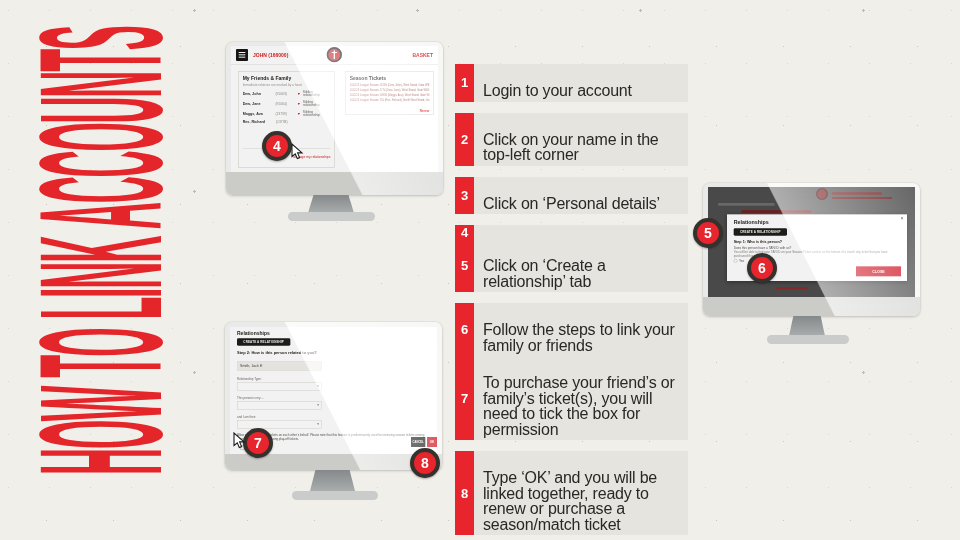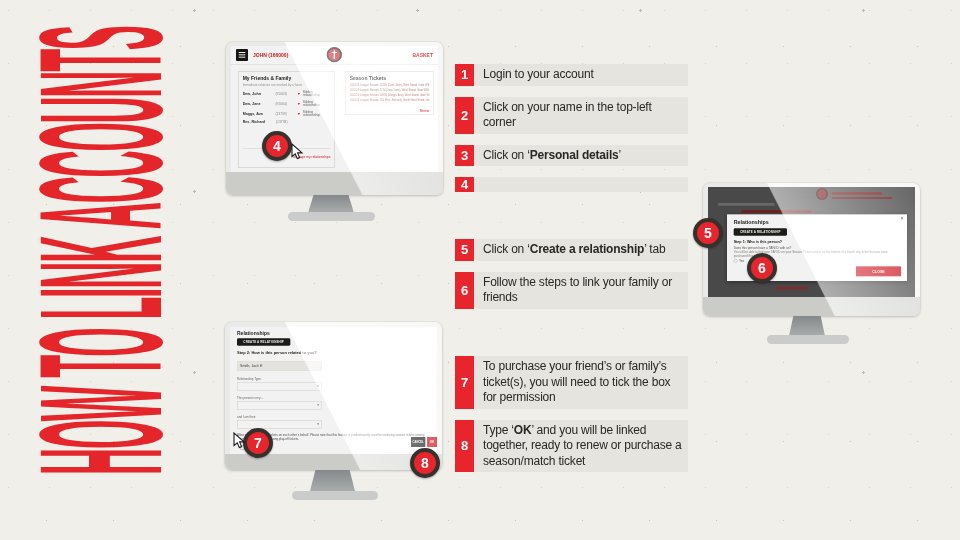--- a/index.html
+++ b/index.html
@@ -20,23 +20,23 @@
                transform-origin:0 0;transform:rotate(-90deg);white-space:nowrap;}
   .title-text{display:inline-block;transform-origin:0 100%;transform:scaleX(.215);
               font-size:175px;line-height:129px;font-weight:bold;color:#e4252a;
               letter-spacing:-6px;}
 
   
   .steps-group{position:absolute;left:455px;width:233px;}
   .step{display:flex;align-items:stretch;background:#e6e4df;margin-bottom:11px;}
   .step-num{flex:0 0 19px;background:#e8242d;color:#fff;font-weight:bold;font-size:13px;
             display:flex;align-items:center;justify-content:center;}
-  .step-text{padding:3px 6px 3px 9px;font-size:12px;line-height:15.5px;color:#2a2724;
-             letter-spacing:-.2px;display:flex;align-items:center;}
-  .step-text .b{font-weight:bold;}
+  .step-text{padding:3px 6px 3px 9px;font-size:16px;line-height:15.5px;color:#2a2724;
+             letter-spacing:-.2px;display:flex;align-items:center;margin-top:16px;}
+  .step-text .b{font-weight:normal;}
 
   
   .layer{position:absolute;inset:0;pointer-events:none;}
   .layer *{pointer-events:auto;}
   .bezel{position:absolute;background:#f6f6f5;border-radius:7px;
          box-shadow:0 1px 3px rgba(0,0,0,.18), 0 0 0 1px rgba(0,0,0,.03);}
   .chin{position:absolute;left:0;right:0;background:#d6d6d3;border-radius:0 0 7px 7px;}
   .screen{position:absolute;background:#fff;overflow:hidden;}
   .screen-inner{position:absolute;left:0;top:0;transform:scale(.33333);transform-origin:0 0;}
   .glare{position:absolute;inset:0;border-radius:7px;pointer-events:none;

